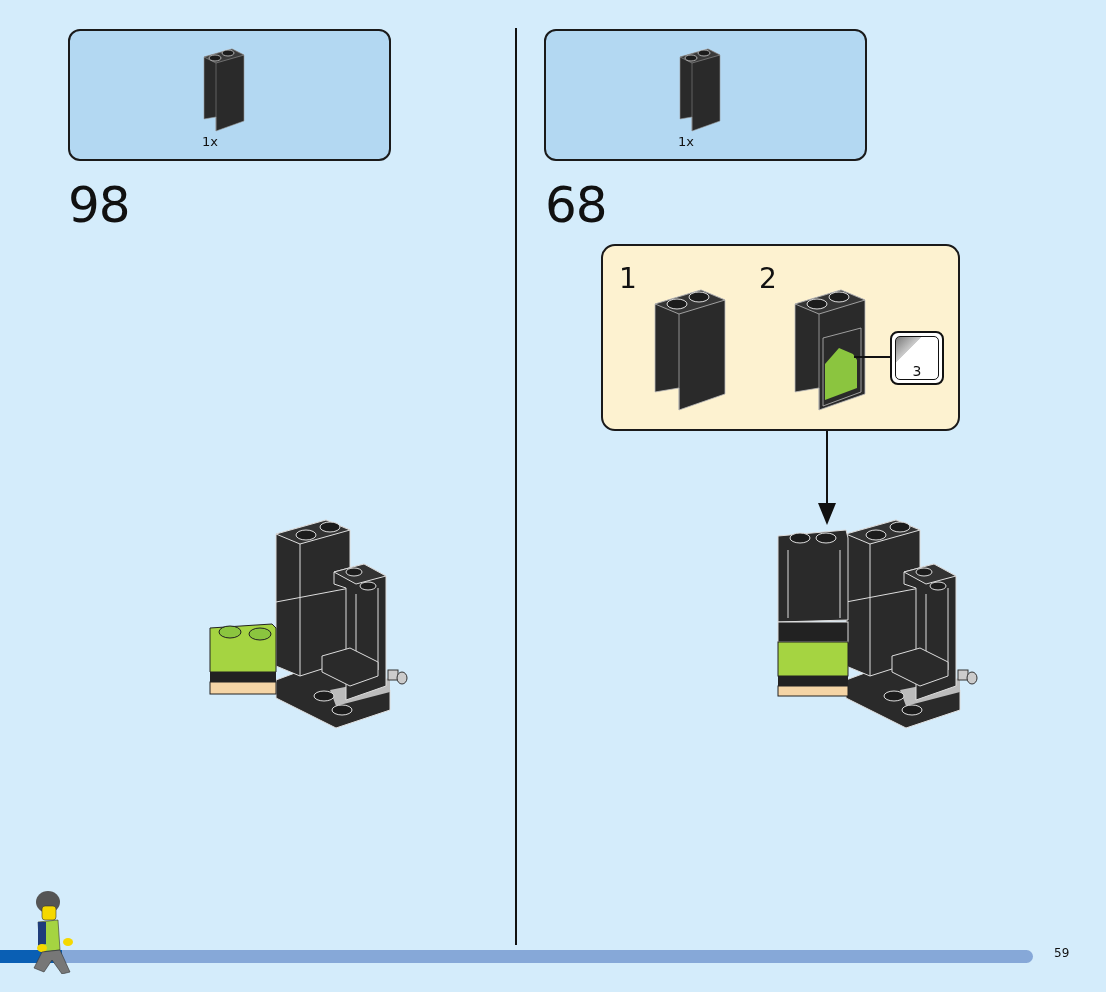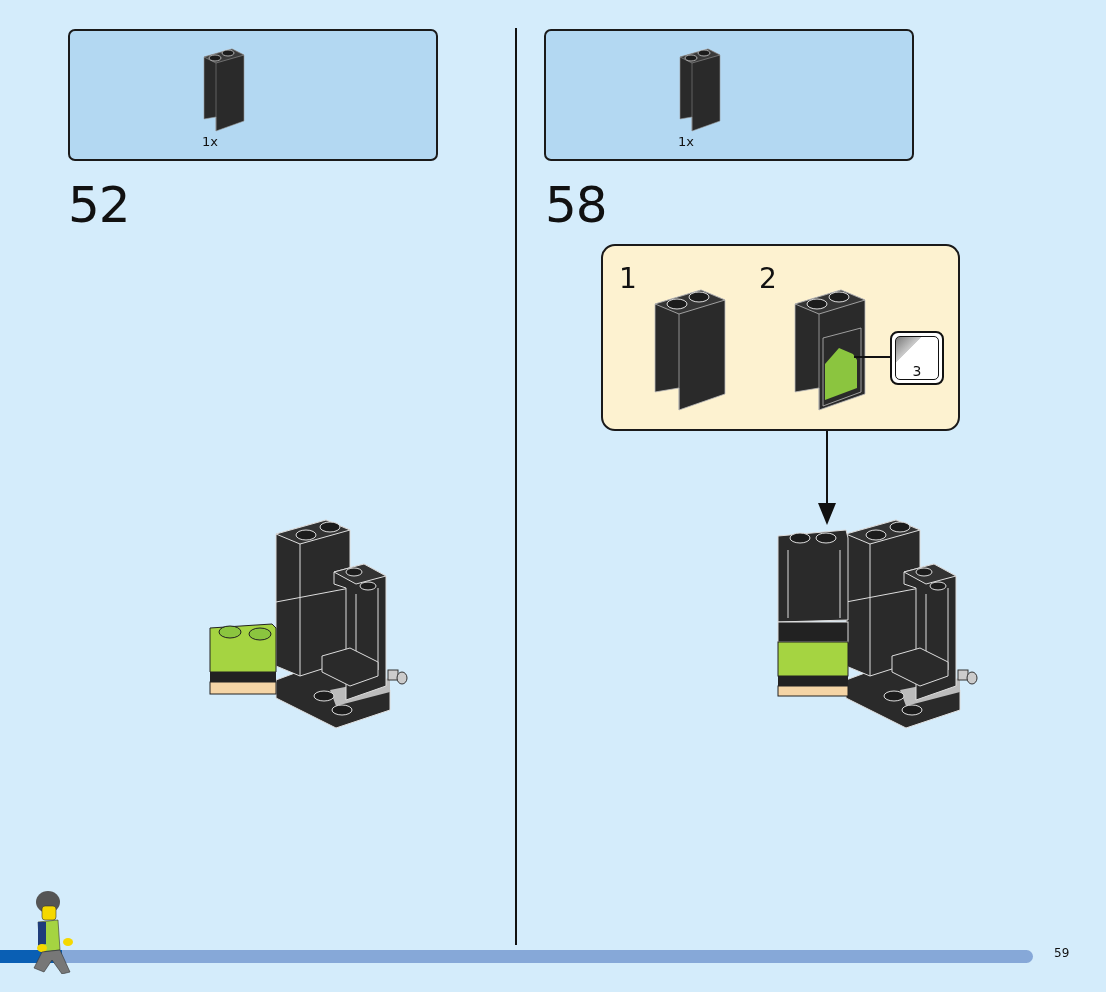--- a/index.html
+++ b/index.html
@@ -2,22 +2,22 @@
 <html><head>
 <meta charset="utf-8">
 <style>
   html, body { margin: 0; padding: 0; }
   body {
     width: 1106px; height: 992px; position: relative; overflow: hidden;
     background: #d4ecfb;
     font-family: "DejaVu Sans", sans-serif;
   }
   .parts-box {
-    position: absolute; top: 29px; width: 370px; height: 132px;
-    background: #b3d8f2; border: 2px solid #1a1a1a; border-radius: 7px;
+    position: absolute; top: 29px; width: 323px; height: 132px;
+    background: #b3d8f2; border: 2px solid #1a1a1a; border-radius: 12px;
     box-sizing: border-box;
   }
   .parts-box.left { left: 68px; }
   .parts-box.right { left: 544px; }
   .parts-box svg { position: absolute; left: 128px; top: 14px; }
   .qty {
     position: absolute; left: 132px; top: 103px; font-size: 13px; color: #111;
   }
   .step-num {
     position: absolute; top: 176px; font-size: 50px; color: #111;
@@ -94,22 +94,22 @@
   <svg width="50" height="90" viewBox="0 0 50 90">
     <polygon points="6,12 34,4 46,10 46,76 18,86 18,72 6,74 6,12" fill="#2a2a2a" stroke="#999" stroke-width="0.6"></polygon>
     <polygon points="6,12 34,4 46,10 18,18" fill="#3a3a3a" stroke="#999" stroke-width="0.6"></polygon>
     <line x1="18" y1="18" x2="18" y2="86" stroke="#888" stroke-width="0.6"></line>
     <ellipse cx="17" cy="13" rx="6" ry="3" fill="#1c1c1c" stroke="#ccc" stroke-width="0.8"></ellipse>
     <ellipse cx="30" cy="8" rx="6" ry="3" fill="#1c1c1c" stroke="#ccc" stroke-width="0.8"></ellipse>
   </svg>
   <span class="qty">1x</span>
 </div>
 
-<div class="step-num left">52</div>
-<div class="step-num right">58</div>
+<div class="step-num left">98</div>
+<div class="step-num right">68</div>
 
 <div class="divider"></div>
 
 <div class="sub-box">
   <span class="sub-num s1">1</span>
   <span class="sub-num s2">2</span>
 
   <svg class="brick1" width="80" height="130" viewBox="0 0 80 130">
     <polygon points="4,20 50,6 74,16 74,110 28,126 28,104 4,108 4,20" fill="#2a2a2a" stroke="#bbb" stroke-width="0.8"></polygon>
     <polygon points="4,20 50,6 74,16 28,30" fill="#353535" stroke="#bbb" stroke-width="0.8"></polygon>

